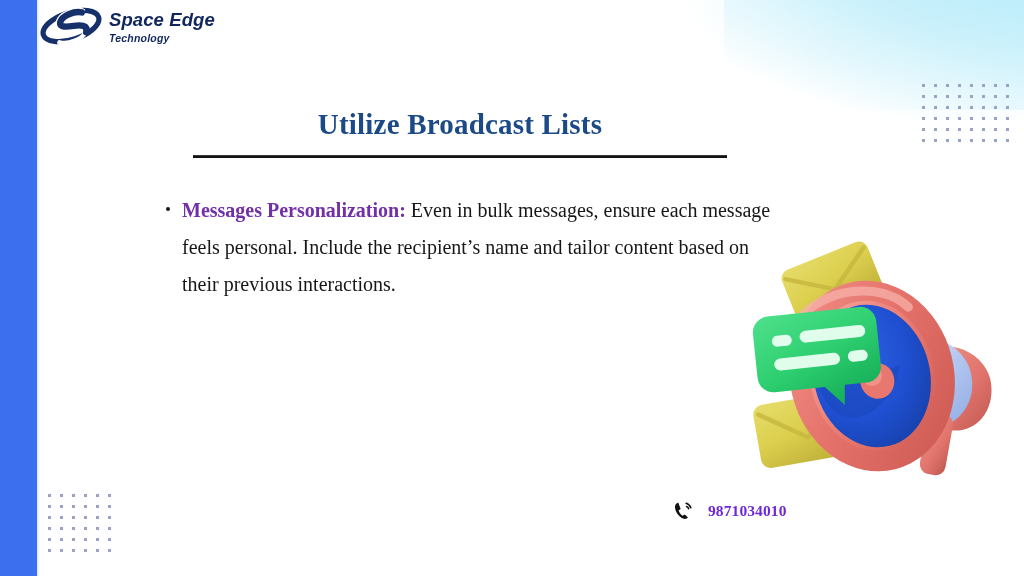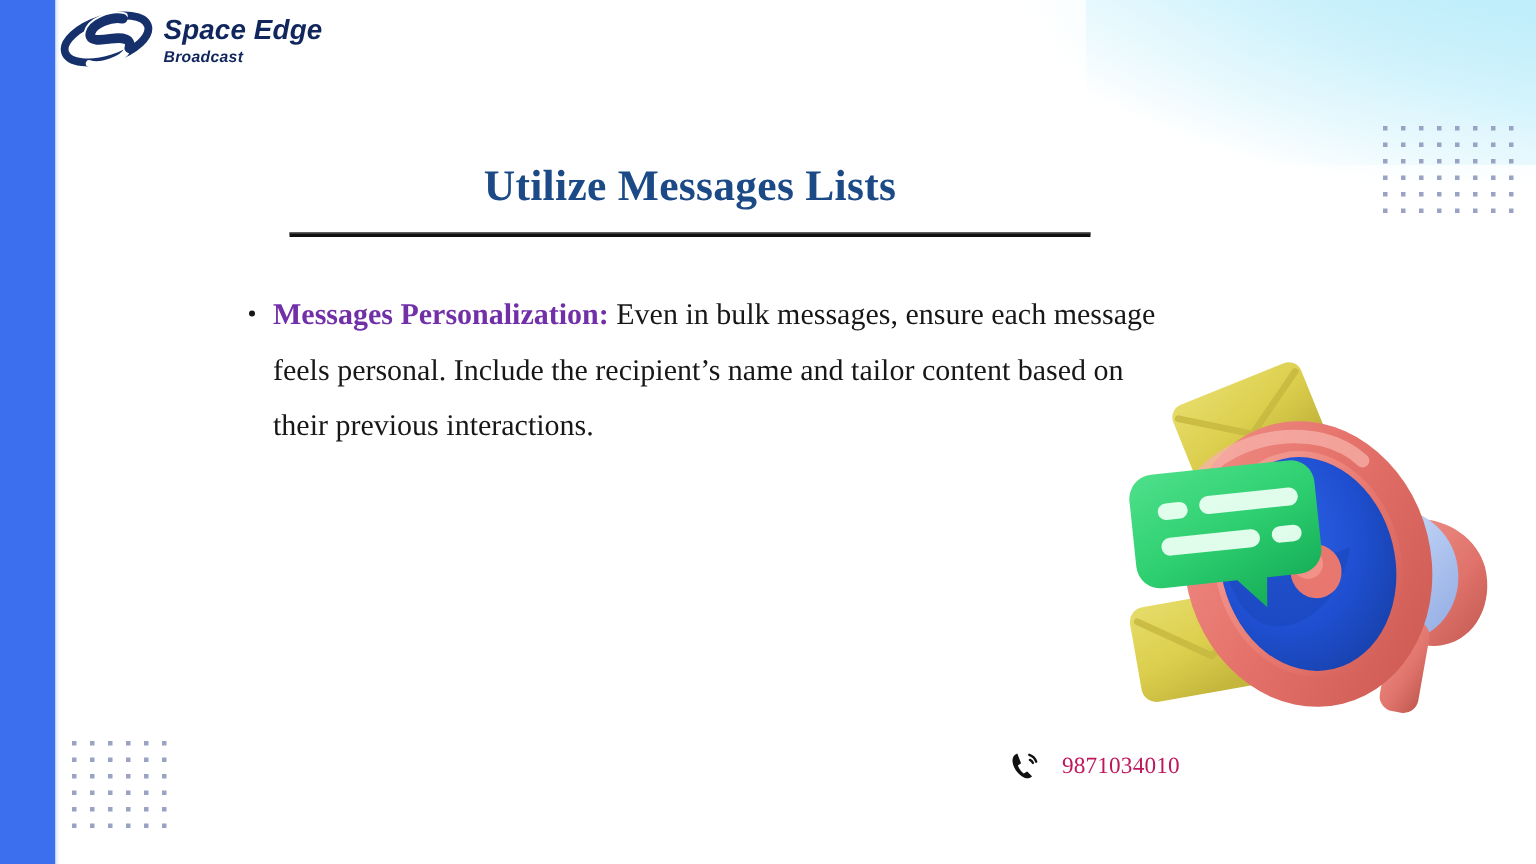--- a/index.html
+++ b/index.html
@@ -114,21 +114,21 @@
   .lead{ font-weight:bold; color:#7230a8; }
   
   .contact{
     position:absolute; left:672px; top:500px;
     display:flex; flex-direction:column; gap:8px;
   }
   .contact-row{ display:flex; align-items:center; gap:14px; }
   .contact-ico{ width:22px; height:22px; flex:0 0 auto; display:block; }
   .contact-txt{
     font-family:"Liberation Serif", serif;
-    font-weight:normal; font-size:15.5px; color:#be185d;
+    font-weight:bold; font-size:15.5px; color:#6d28d9;
     letter-spacing:.1px; white-space:nowrap;
   }
   
   .illustration{
     position:absolute; left:752px; top:236px;
     width:265px; height:245px;
   }
   .illustration svg{ display:block; width:100%; height:100%; }
 </style>
 </head>
@@ -235,25 +235,25 @@
       <svg viewBox="0 0 62 40" xmlns="http://www.w3.org/2000/svg" aria-hidden="true">
         <g transform="rotate(-18 31 20)">
           <ellipse cx="31" cy="20" rx="29" ry="13.5" fill="none" stroke="#16306b" stroke-width="5.2"></ellipse>
           <path d="M47 9 C40 4 24 5 20 12 C16.5 18 25 20 32 21 C40 22 46 25 42 31 C38 36 22 37 15 32" fill="none" stroke="#ffffff" stroke-width="4.6" stroke-linecap="round"></path>
           <path d="M45.5 10.5 C39 6.5 25.5 7.5 22 13 C19 18 27 19.6 33.6 20.7 C41.6 22 47.5 25 43.5 30.5" fill="none" stroke="#16306b" stroke-width="6.4" stroke-linecap="round"></path>
         </g>
       </svg>
     </span>
     <span class="logo-words">
       <span class="logo-name">Space Edge</span>
-      <span class="logo-sub">Broadcast</span>
+      <span class="logo-sub">Technology</span>
     </span>
   </div>
 
-  <div class="title">Utilize Messages Lists</div>
+  <div class="title">Utilize Broadcast Lists</div>
   <div class="title-rule"></div>
 
   <div class="content">
     <p class="bullet">
       <span class="dot"></span><span class="lead">Messages Personalization:</span><span> Even in bulk messages, ensure each message feels personal. Include the recipient’s name and tailor content based on their previous interactions.</span>
     </p>
   </div>
 
   <div class="illustration">
     <svg viewBox="0 0 265 245" xmlns="http://www.w3.org/2000/svg" aria-hidden="true">

